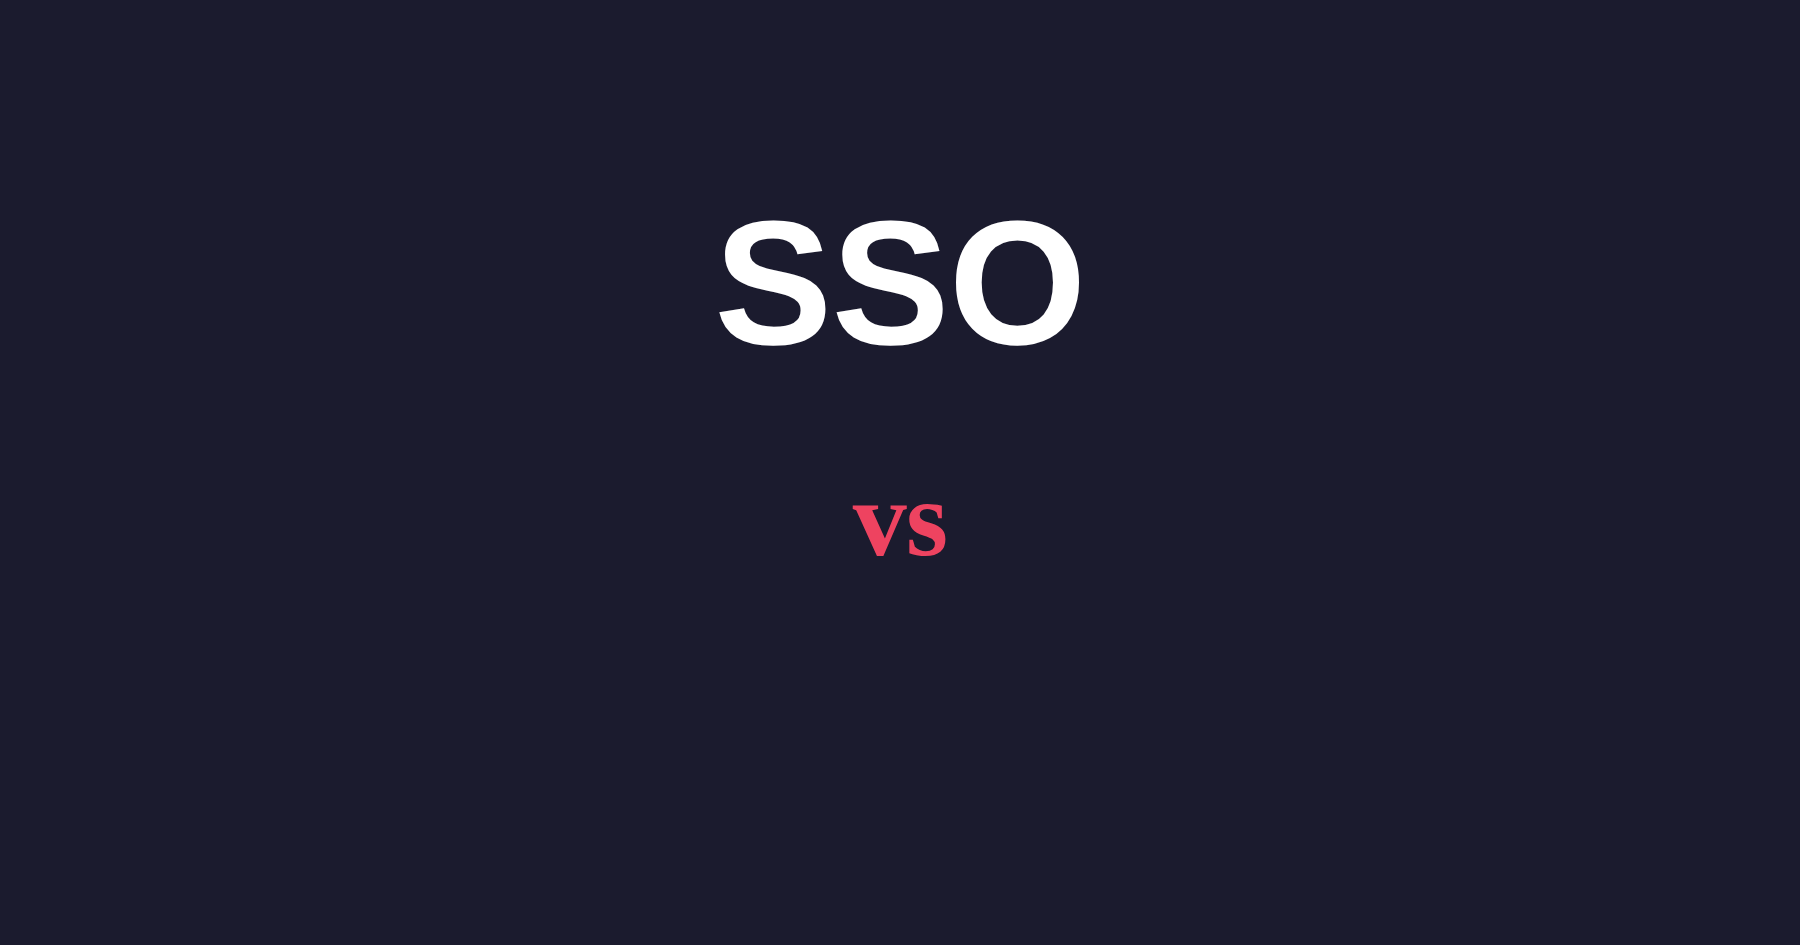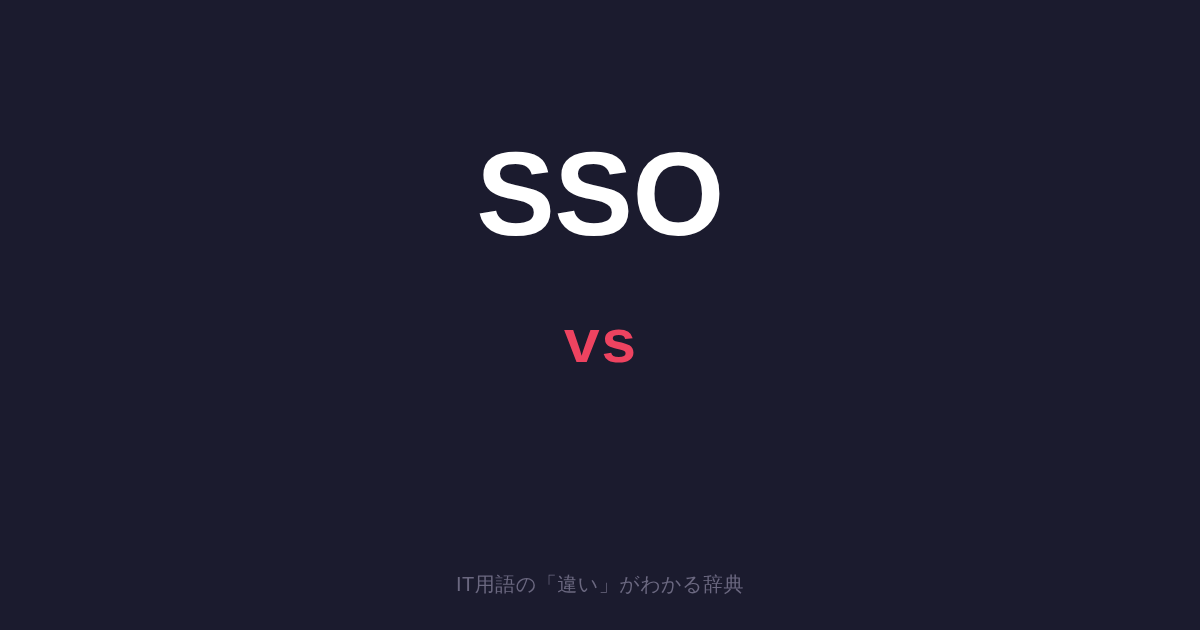--- a/index.html
+++ b/index.html
@@ -53,23 +53,23 @@
     letter-spacing: -0.5px;
     white-space: nowrap;
   }
 
   .term-first {
     margin: 0 0 0 0;
   }
 
   .vs-label {
     display: block;
-    font-family: Liberation Mono, monospace;
+    font-family: Liberation Serif, serif;
     font-weight: 700;
-    font-size: 62px;
+    font-size: 72px;
     line-height: 1.0;
     color: #ee4360;
     letter-spacing: -0.5px;
     margin: 62px 0 62px 0;
     white-space: nowrap;
   }
 
   .term-second {
     margin: 0;
   }
@@ -95,15 +95,14 @@
 
   <div class="comparison-block">
 
     <span class="term term-first">SSO</span>
 
     <span class="vs-label">vs</span>
 
 
   </div>
 
-  <div class="site-tagline">IT用語の「違い」がわかる辞典</div>
 
 </div>
 
 </body></html>

